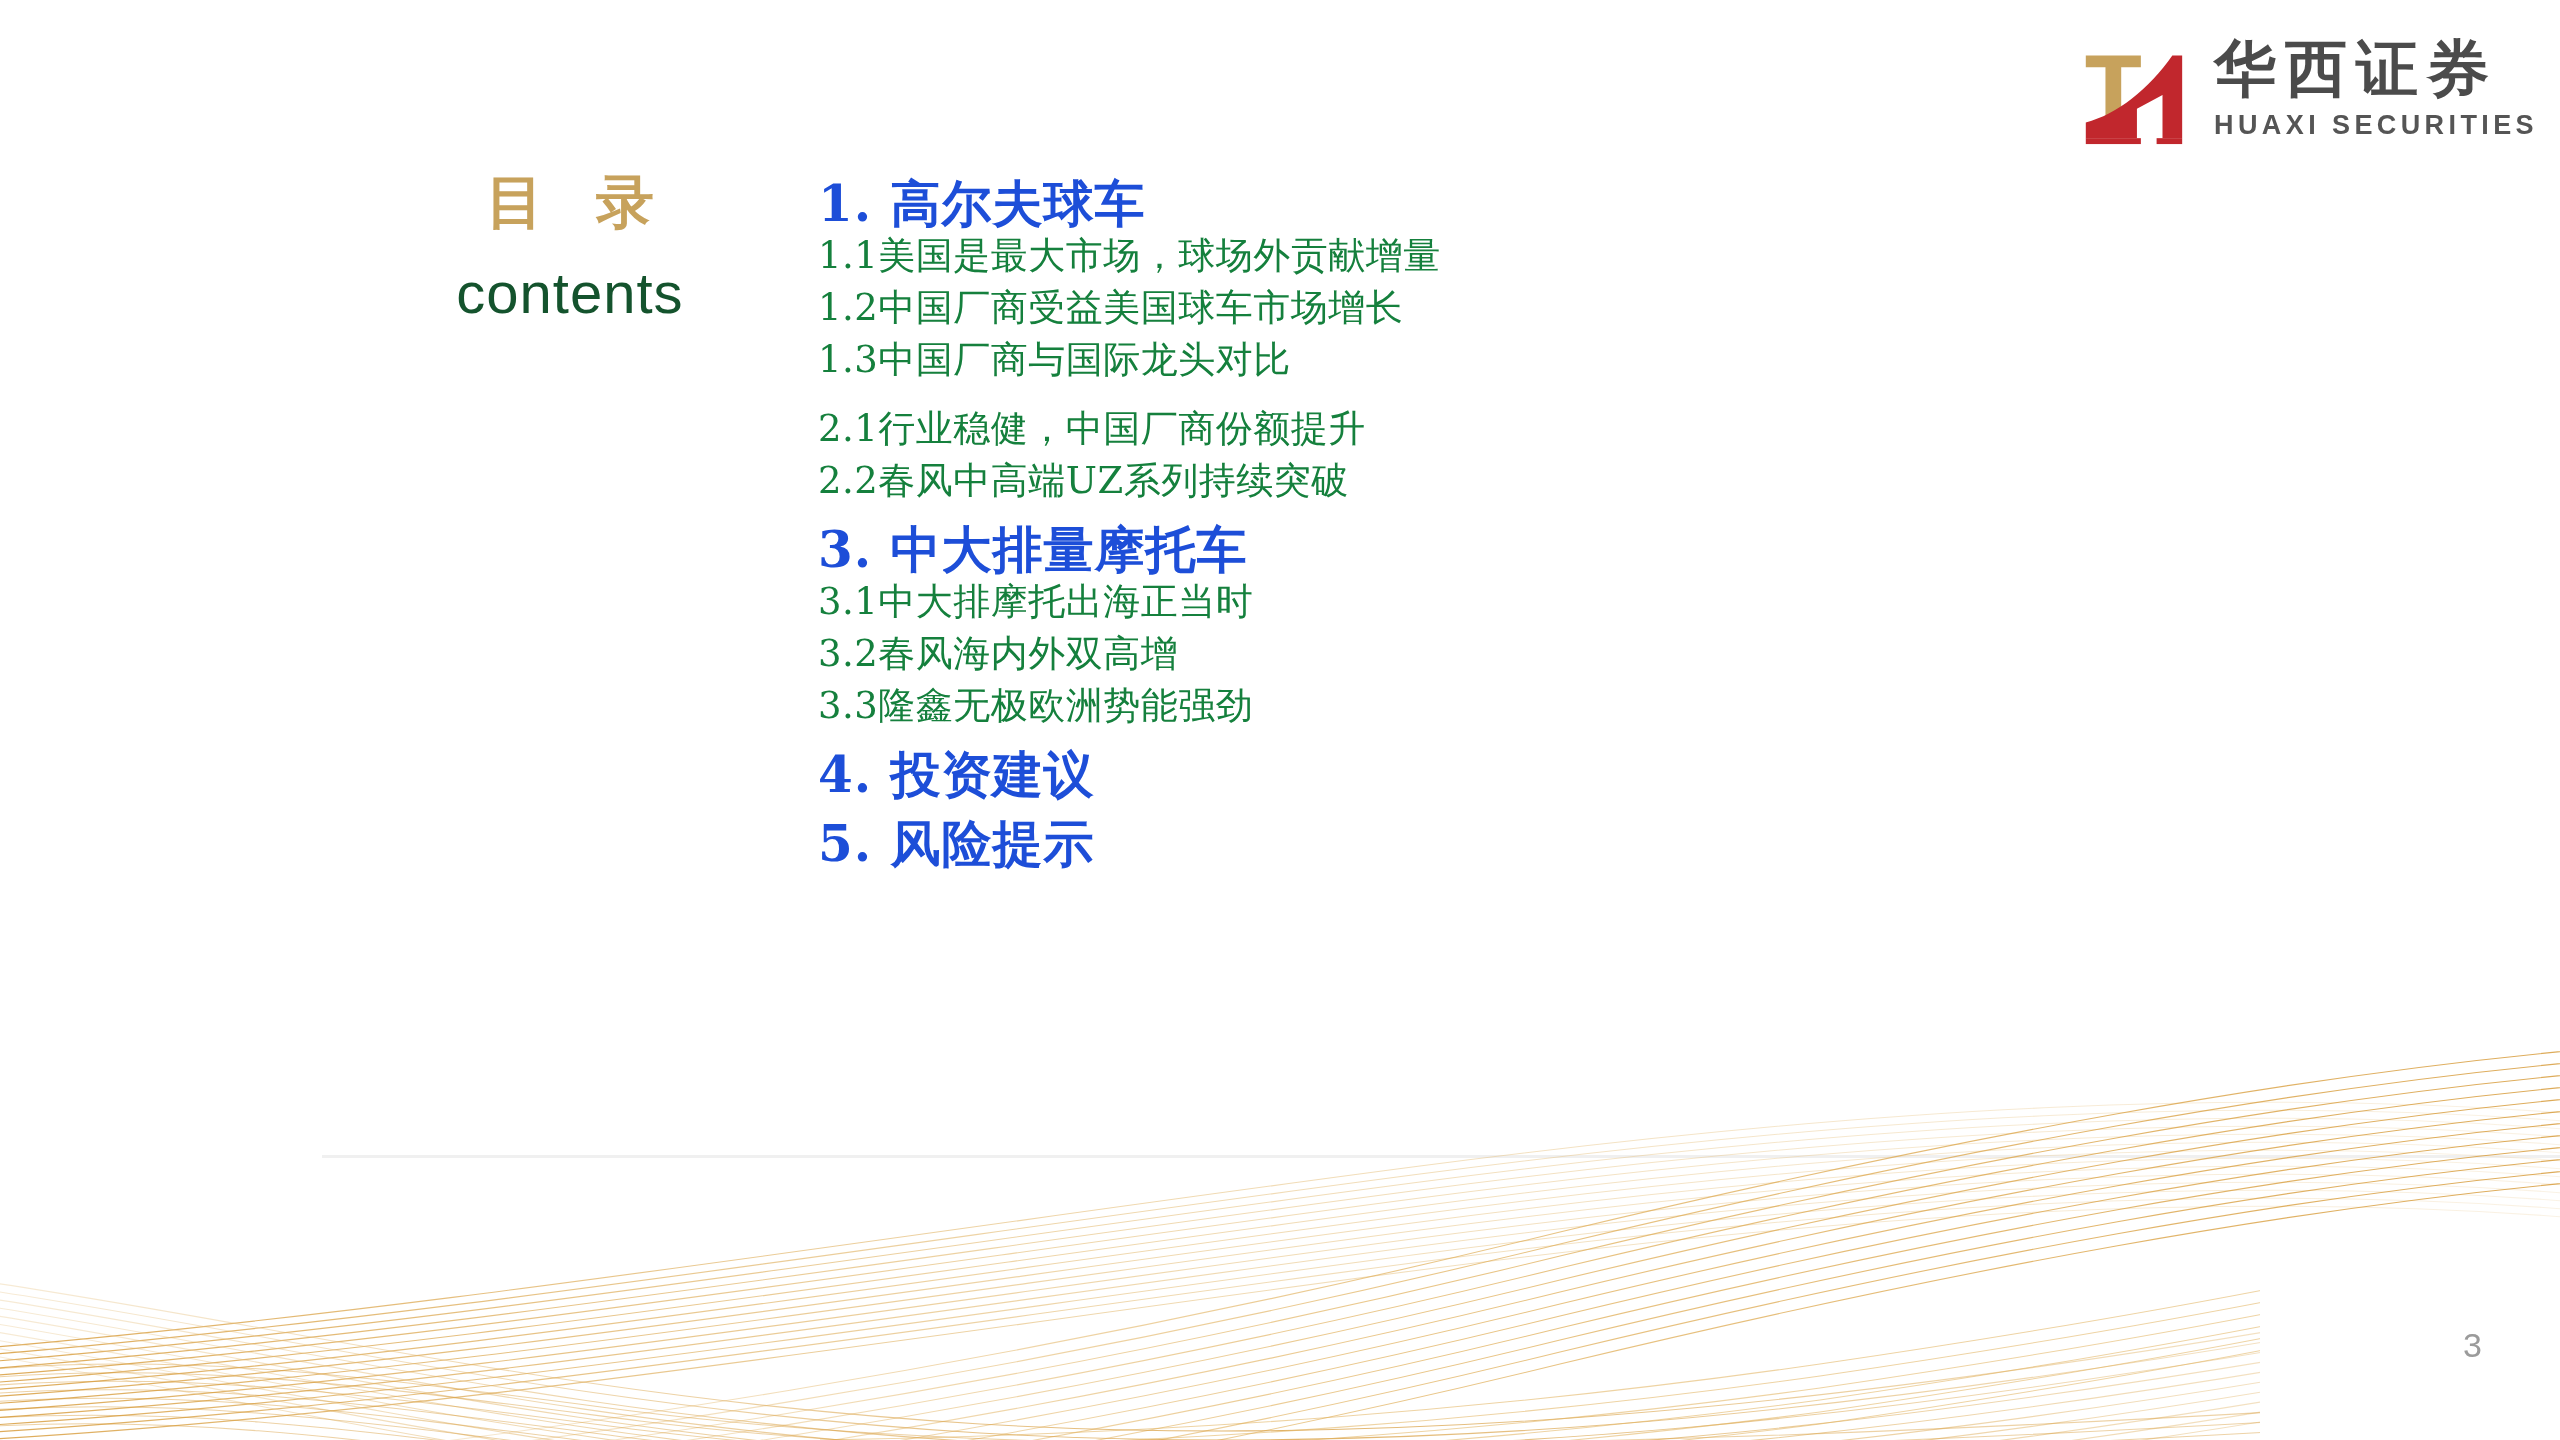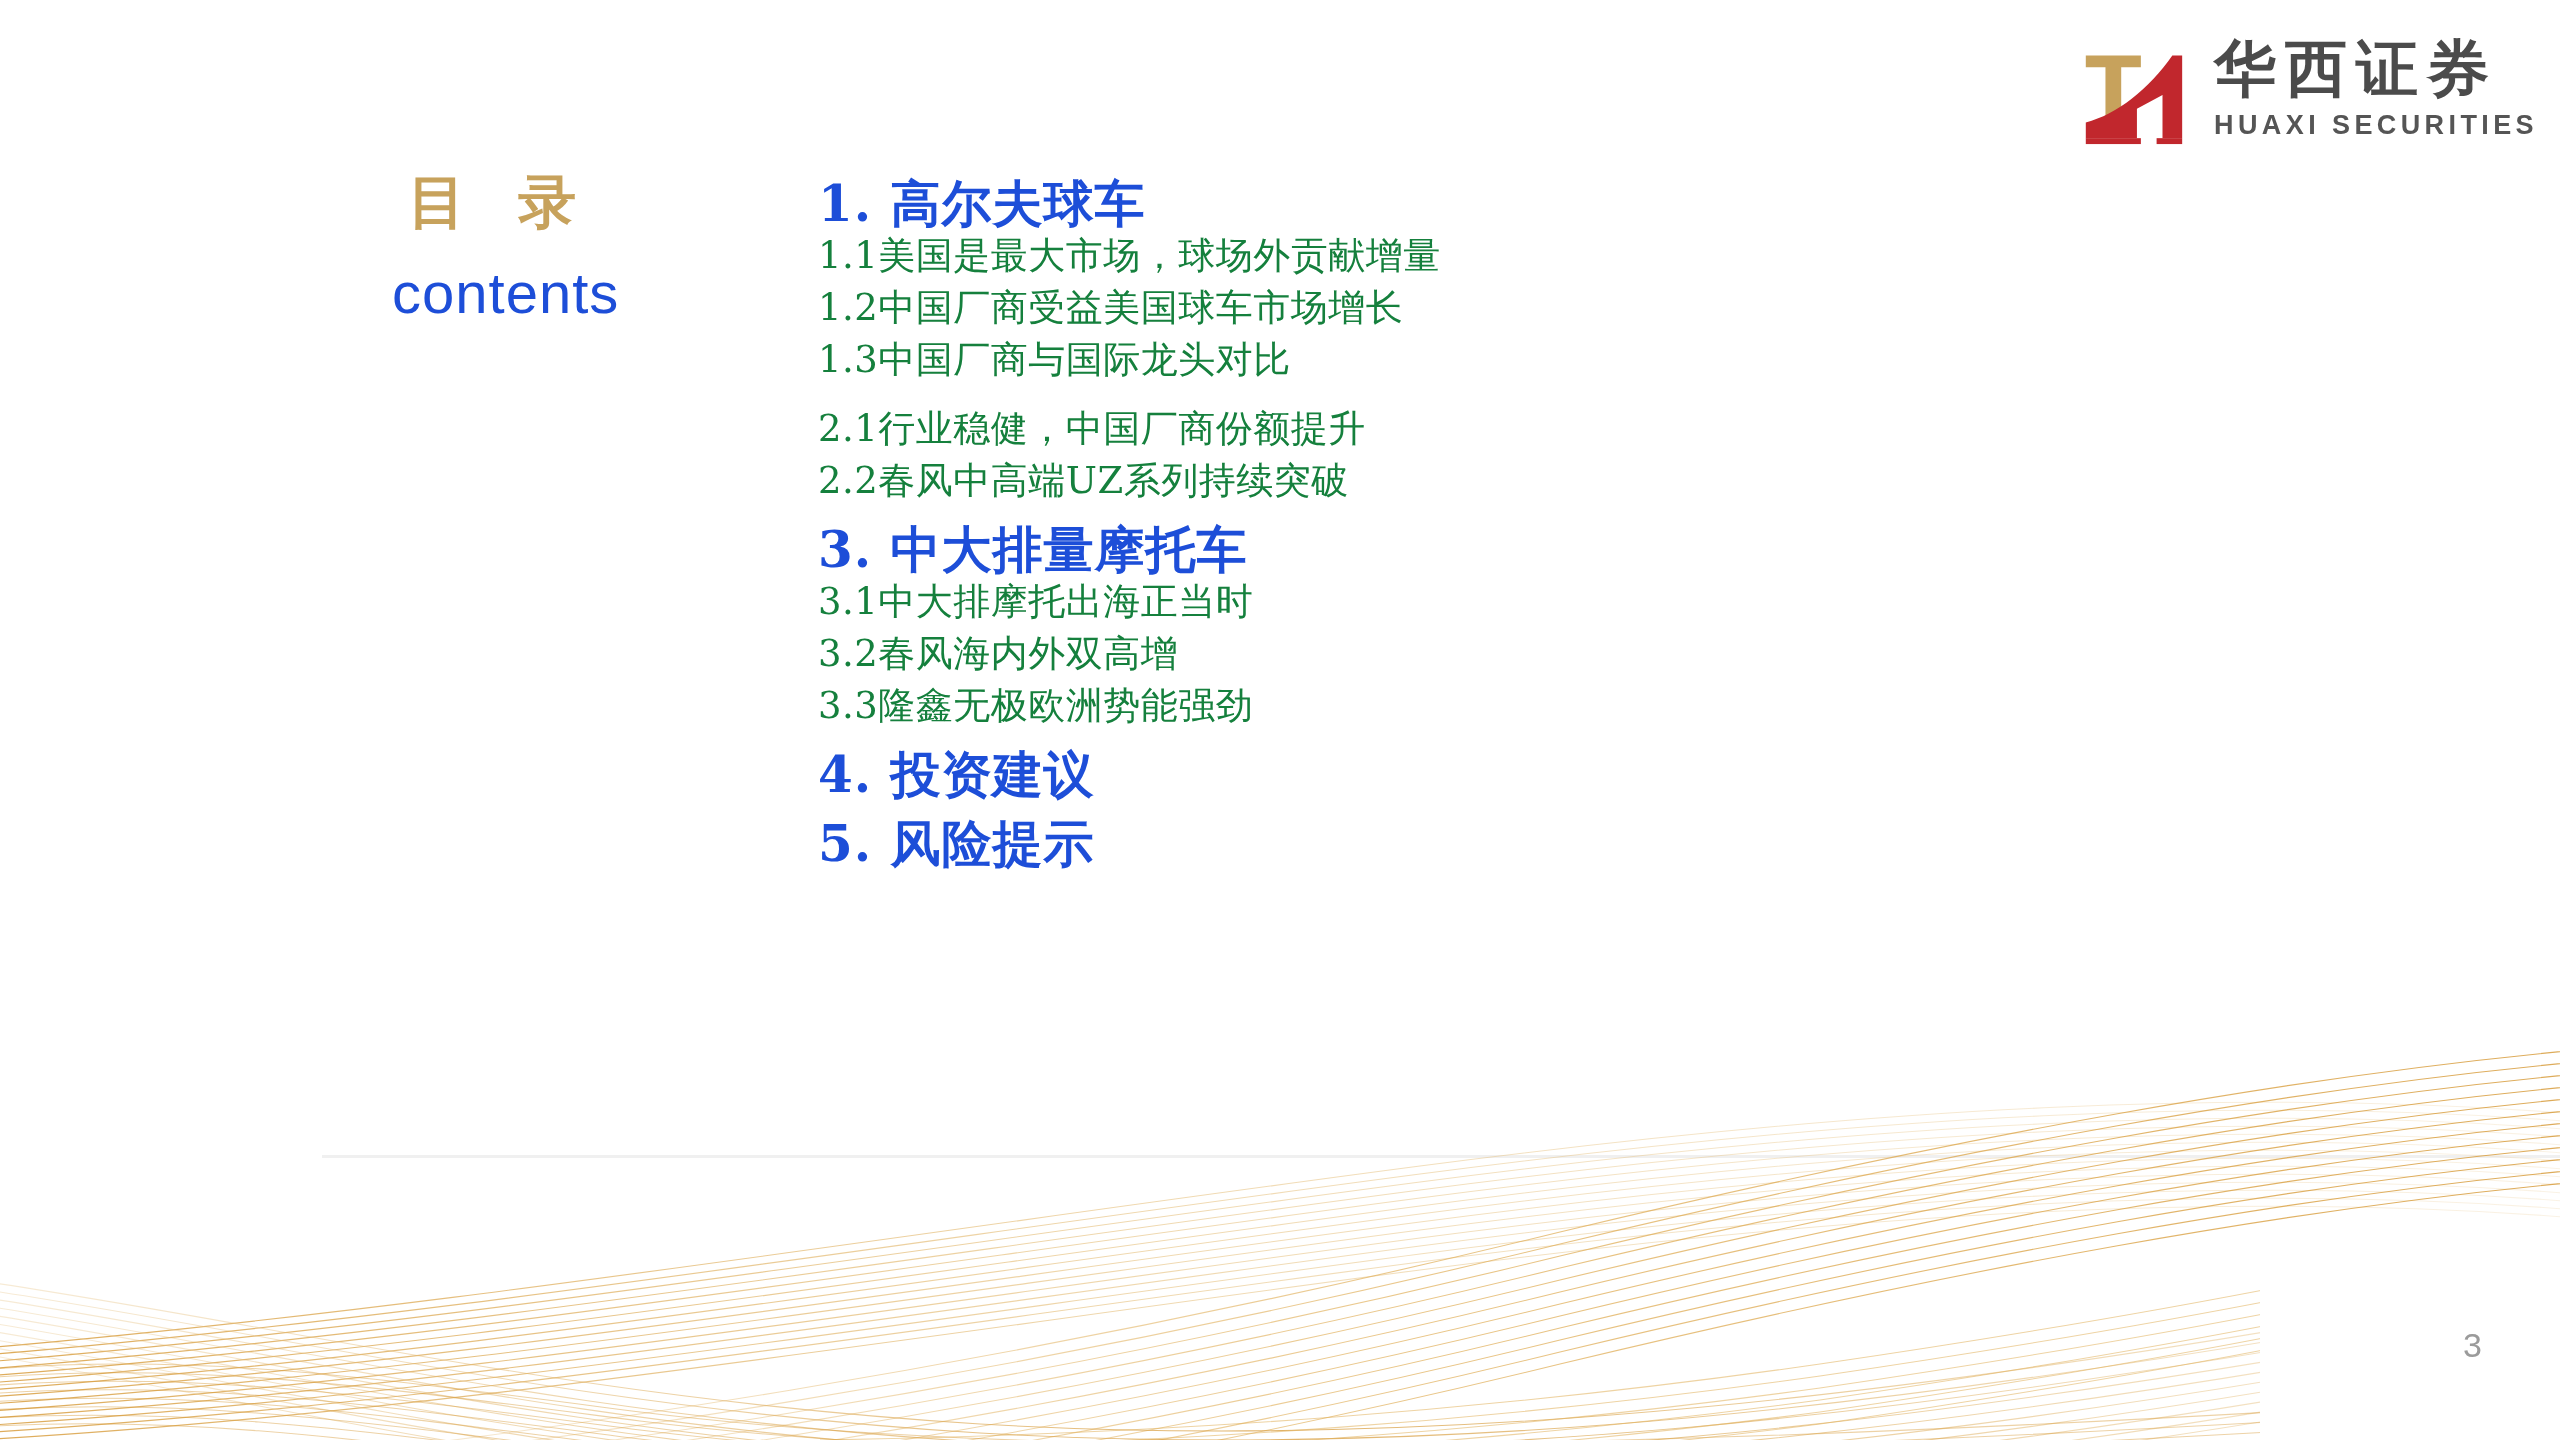--- a/index.html
+++ b/index.html
@@ -61,38 +61,39 @@
     color: #555555;
     letter-spacing: 4.4px;
     line-height: 1;
     margin-top: 12px;
     white-space: nowrap;
   }
 
   
   .title-block {
     position: absolute;
-    left: 392px;
+    left: 380px;
     top: 172px;
     width: 380px;
+    text-align: center;
   }
   .title-cn {
     font-family: "DejaVu Serif", "Liberation Serif", serif;
     font-size: 58px;
     font-weight: 700;
     color: #c7a25c;
     letter-spacing: 16px;
     line-height: 1.05;
     text-indent: 16px;
   }
   .title-en {
     font-family: "Liberation Sans", sans-serif;
     font-size: 58px;
     font-weight: 400;
-    color: #1d4ed8;
+    color: #14532d;
     letter-spacing: 1px;
     line-height: 1.1;
     margin-top: 28px;
   }
 
   
   .toc {
     position: absolute;
     left: 818px;
     top: 178px;

